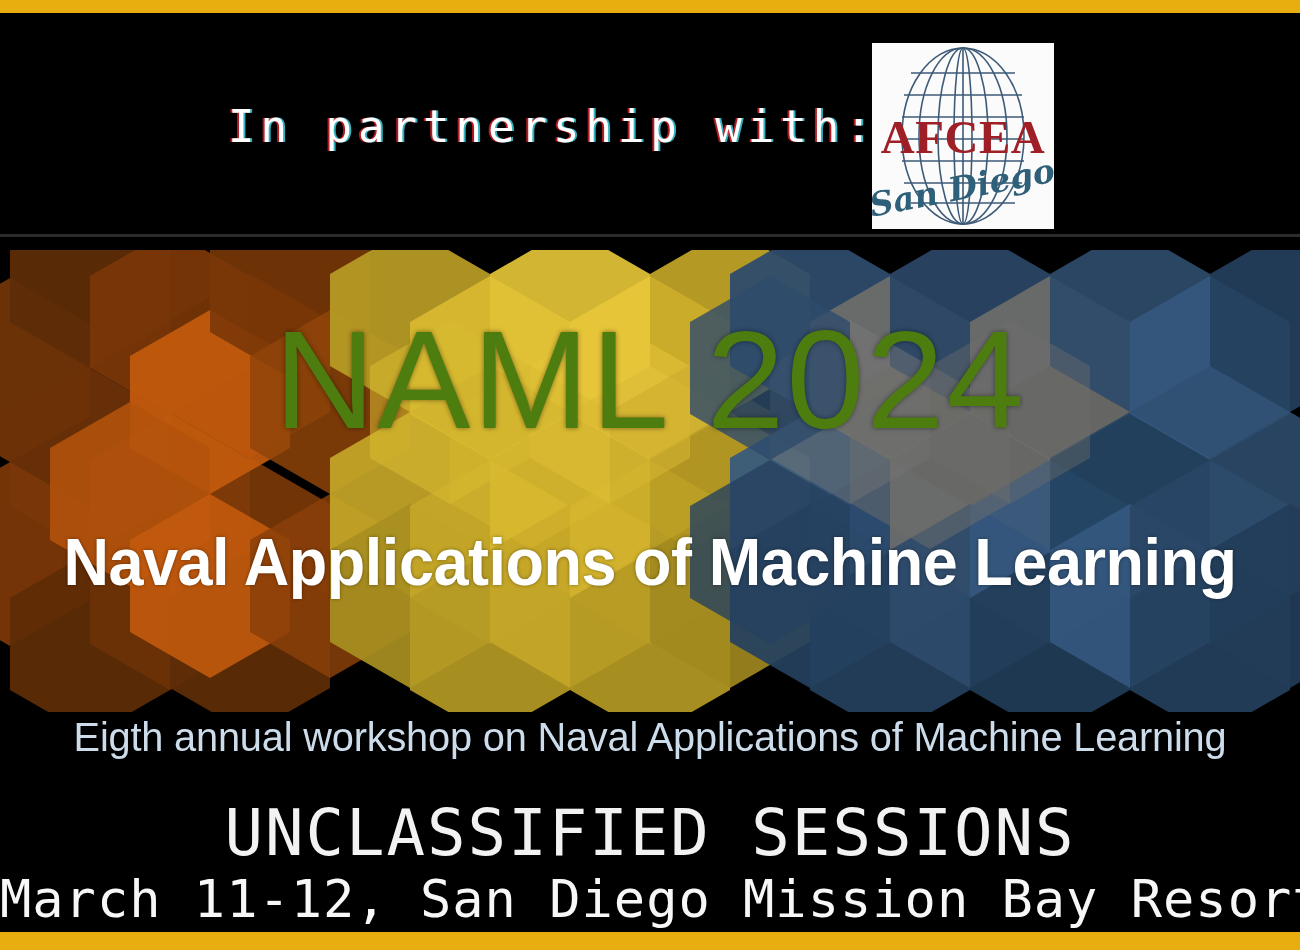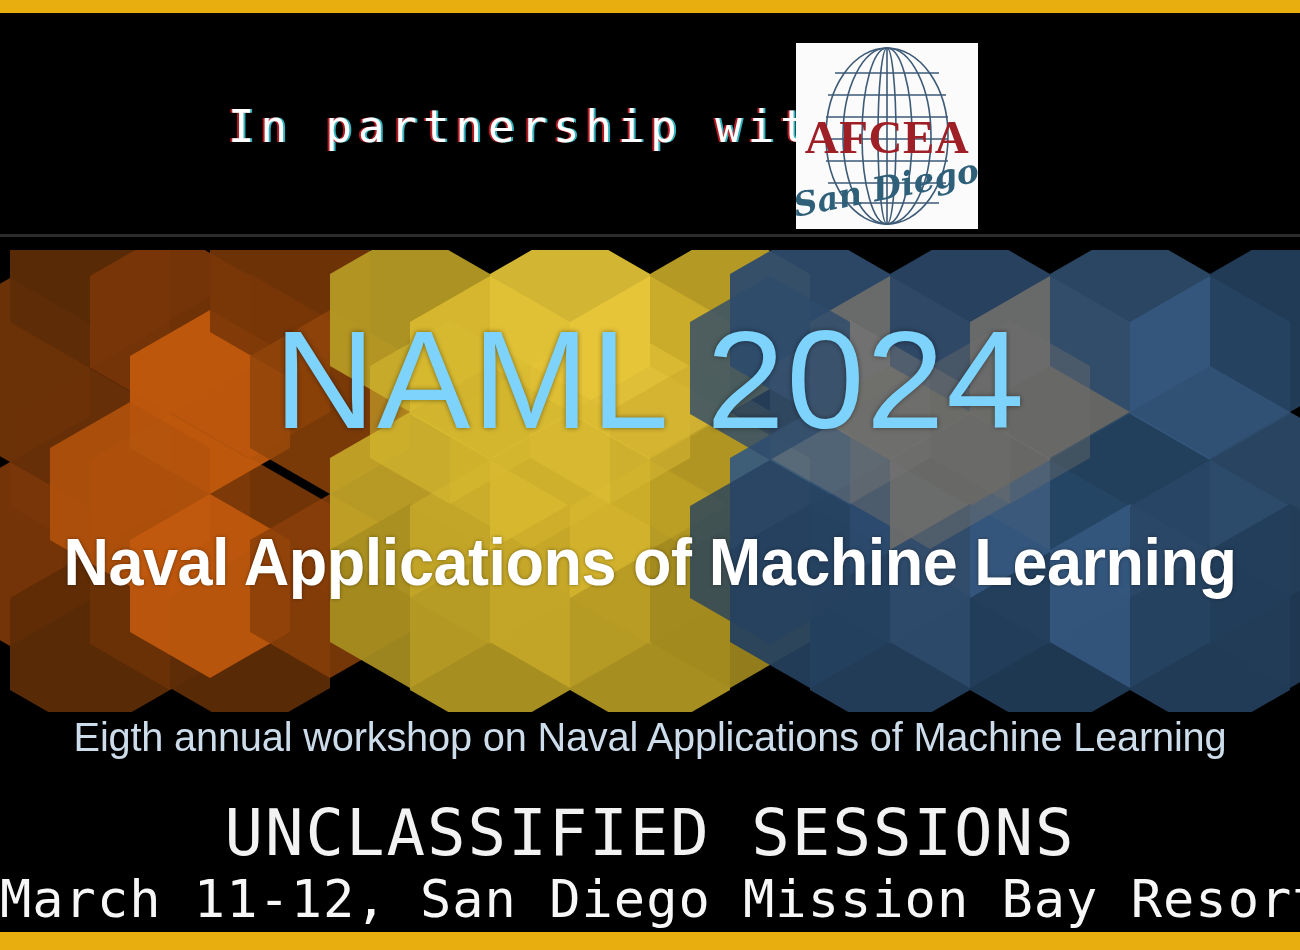--- a/index.html
+++ b/index.html
@@ -44,21 +44,21 @@
     top: 88px;
     font-family: "DejaVu Sans Mono", "Liberation Mono", monospace;
     font-size: 44px;
     letter-spacing: 6px;
     color: #ffffff;
     white-space: nowrap;
     text-shadow: -2px 0 rgba(210,30,40,0.85), 2px 0 rgba(60,210,225,0.85);
   }
   #afcea-logo {
     position: absolute;
-    left: 796px;
+    left: 872px;
     top: 30px;
     width: 182px;
     height: 186px;
     background: #fbfbfb;
     overflow: hidden;
   }
   #afcea-logo svg { display: block; }
   #header-divider {
     position: absolute;
     left: 0;
@@ -84,21 +84,21 @@
   #naml-title {
     position: absolute;
     left: 0;
     top: 310px;
     width: 1300px;
     text-align: center;
     font-family: "Liberation Sans", sans-serif;
     font-size: 140px;
     font-weight: 400;
     letter-spacing: 2px;
-    color: #7dd3fc;
+    color: #4d7c0f;
     line-height: 1;
     z-index: 20;
     text-shadow: 0 0 5px rgba(0,0,0,0.45);
     white-space: nowrap;
   }
   #naml-subtitle {
     position: absolute;
     left: 0;
     top: 528px;
     width: 1300px;

